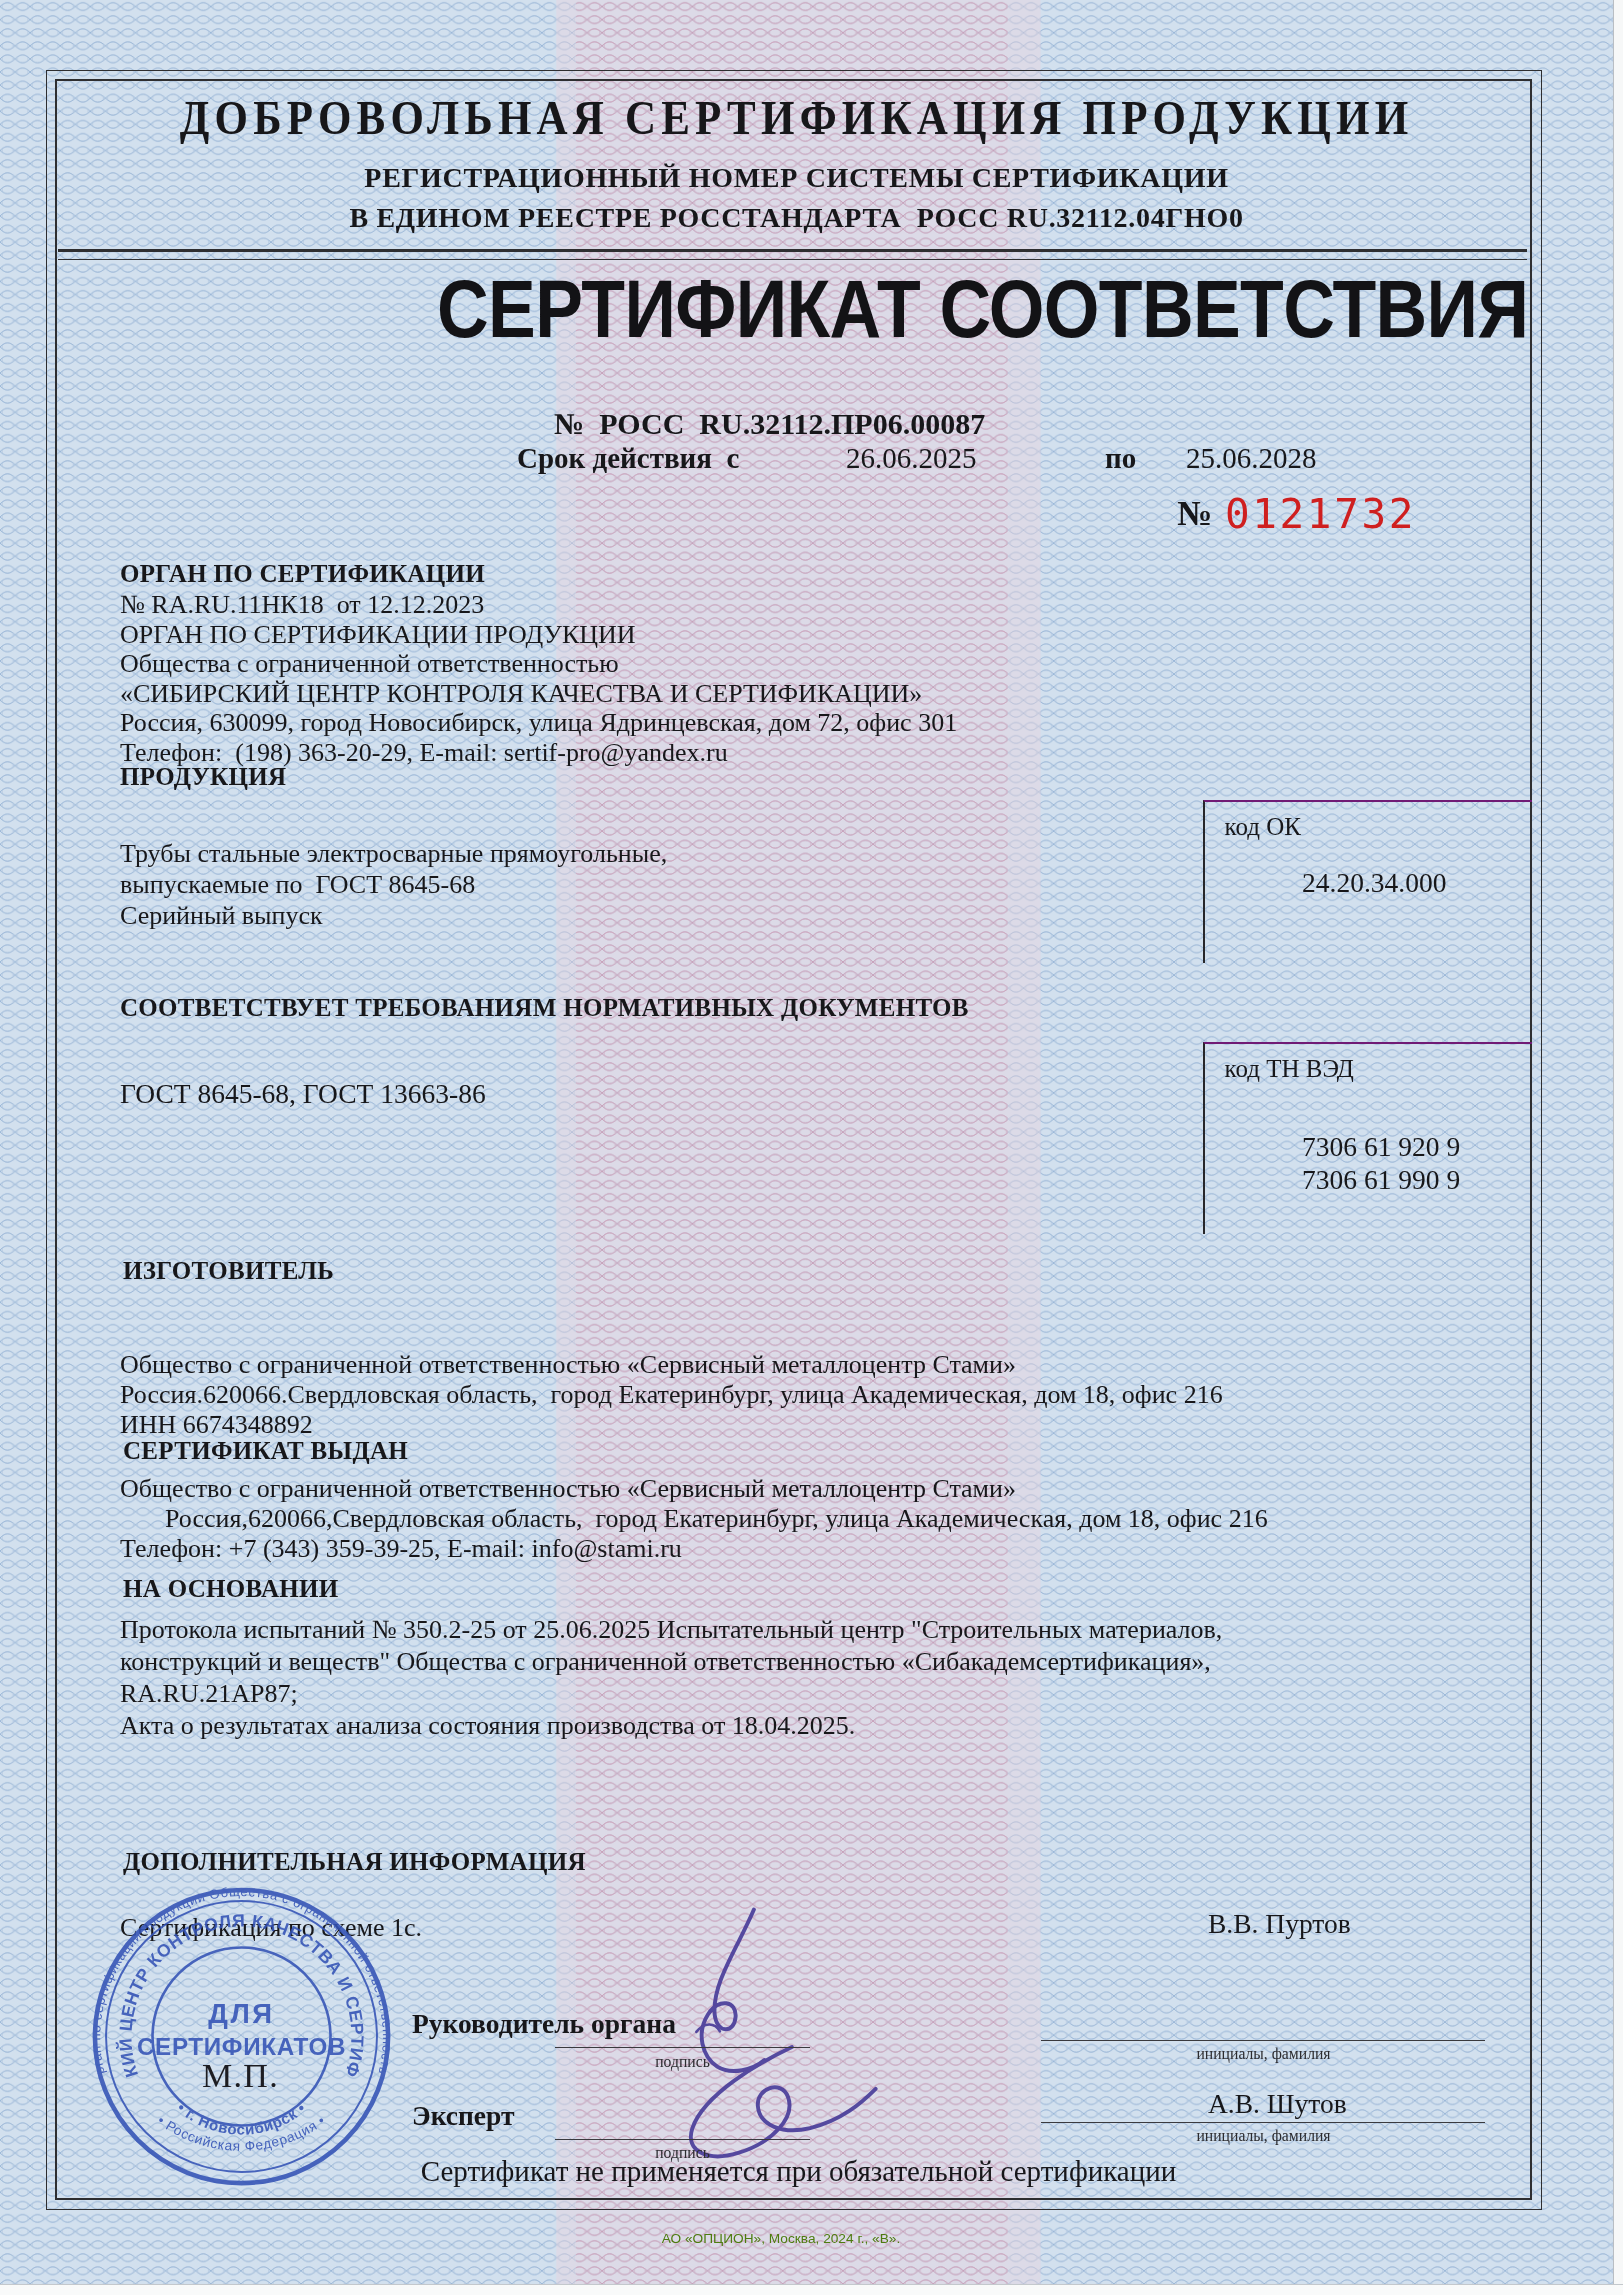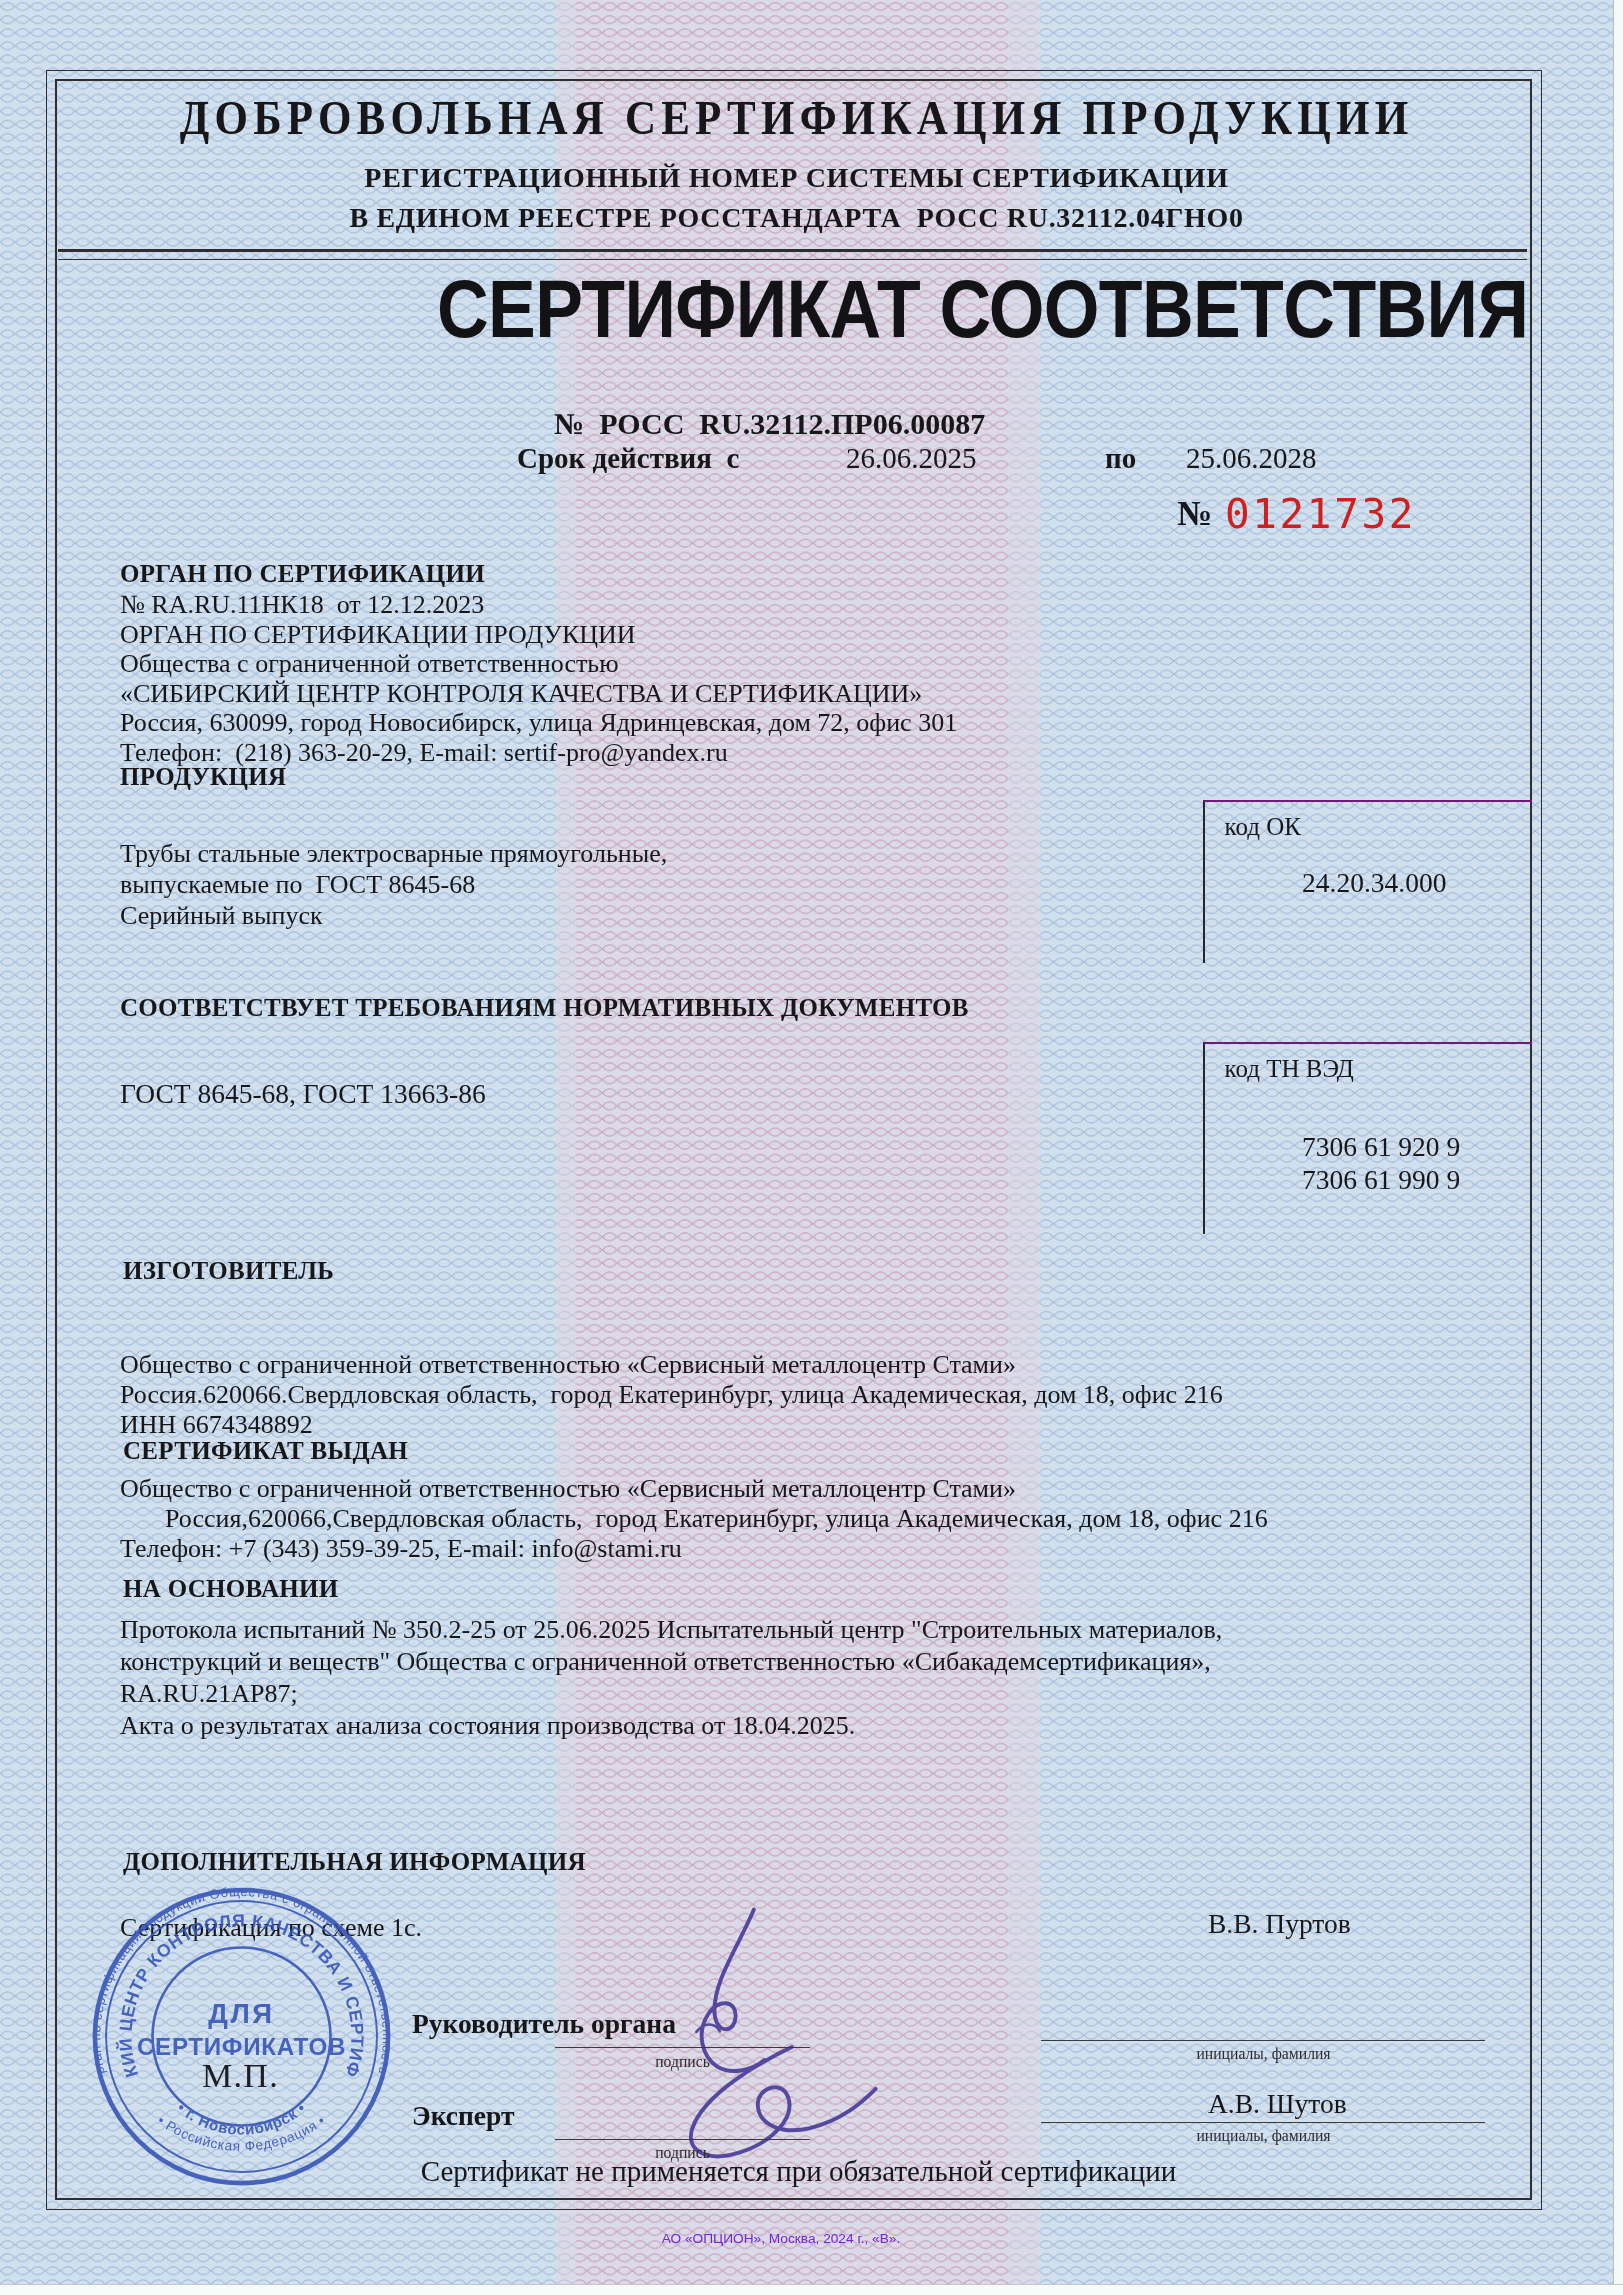--- a/index.html
+++ b/index.html
@@ -25,21 +25,21 @@
   .bl{font-size:26px;white-space:pre;line-height:29.5px;}
   .codebox{border-top:2px solid #701a75;border-left:2px solid #26262a;}
   .codelabel{font-size:25px;white-space:pre;}
   .codeval{font-size:27.5px;white-space:pre;line-height:33px;}
   .sigline{background:#3a3a3e;height:1.3px;}
   .cap{font-size:15.7px;color:#2c2c30;text-align:center;white-space:pre;}
   .signlab{font-weight:bold;font-size:27.5px;white-space:pre;}
   .signname{font-size:27.5px;white-space:pre;}
   .mp{font-size:34px;color:#1d1d22;letter-spacing:1.3px;}
   .note{left:59px;top:2155px;width:1479px;text-align:center;font-size:29px;white-space:pre;}
-  .footer{left:0;top:2231px;width:1562px;text-align:center;font-size:13.7px;color:#6d28d9;
+  .footer{left:0;top:2231px;width:1562px;text-align:center;font-size:13.7px;color:#4d7c0f;
           font-family:"Liberation Sans", sans-serif;white-space:pre;}
   .edge-r{left:1613px;top:0;width:10.5px;height:2295px;background:#f7f8f8;border-left:1.3px solid #b9bec4;}
   .edge-b{left:0;top:2284px;width:1623px;height:11px;background:#f9fafa;border-top:0.7px solid #c4c8cc;}
 </style>
 </head>
 <body>
 
 <div class="page">
 
   <svg class="bgsvg" width="1623" height="2295" viewBox="0 0 2480 3507">
@@ -86,21 +86,21 @@
   <div class="abs blankno-sign">№</div>
   <div class="abs blankno" style="color:#cf1f1f;">0121732</div>
 
   <div class="abs hd" style="left:120px;top:560px;">ОРГАН ПО СЕРТИФИКАЦИИ</div>
   <div class="abs" style="left:120px;top:590px;">
     <div class="bl">№ RA.RU.11НК18  от 12.12.2023</div>
     <div class="bl">ОРГАН ПО СЕРТИФИКАЦИИ ПРОДУКЦИИ</div>
     <div class="bl">Общества с ограниченной ответственностью</div>
     <div class="bl">«СИБИРСКИЙ ЦЕНТР КОНТРОЛЯ КАЧЕСТВА И СЕРТИФИКАЦИИ»</div>
     <div class="bl">Россия, 630099, город Новосибирск, улица Ядринцевская, дом 72, офис 301</div>
-    <div class="bl">Телефон:  (218) 363-20-29, E-mail: sertif-pro@yandex.ru</div>
+    <div class="bl">Телефон:  (198) 363-20-29, E-mail: sertif-pro@yandex.ru</div>
   </div>
 
   <div class="abs hd" style="left:120px;top:763px;">ПРОДУКЦИЯ</div>
   <div class="abs" style="left:120px;top:838px;">
     <div class="bl" style="line-height:31px;">Трубы стальные электросварные прямоугольные,</div>
     <div class="bl" style="line-height:31px;">выпускаемые по  ГОСТ 8645-68</div>
     <div class="bl" style="line-height:31px;">Серийный выпуск</div>
   </div>
 
   <div class="abs codebox" style="left:1203px;top:800px;width:327px;height:161px;">

